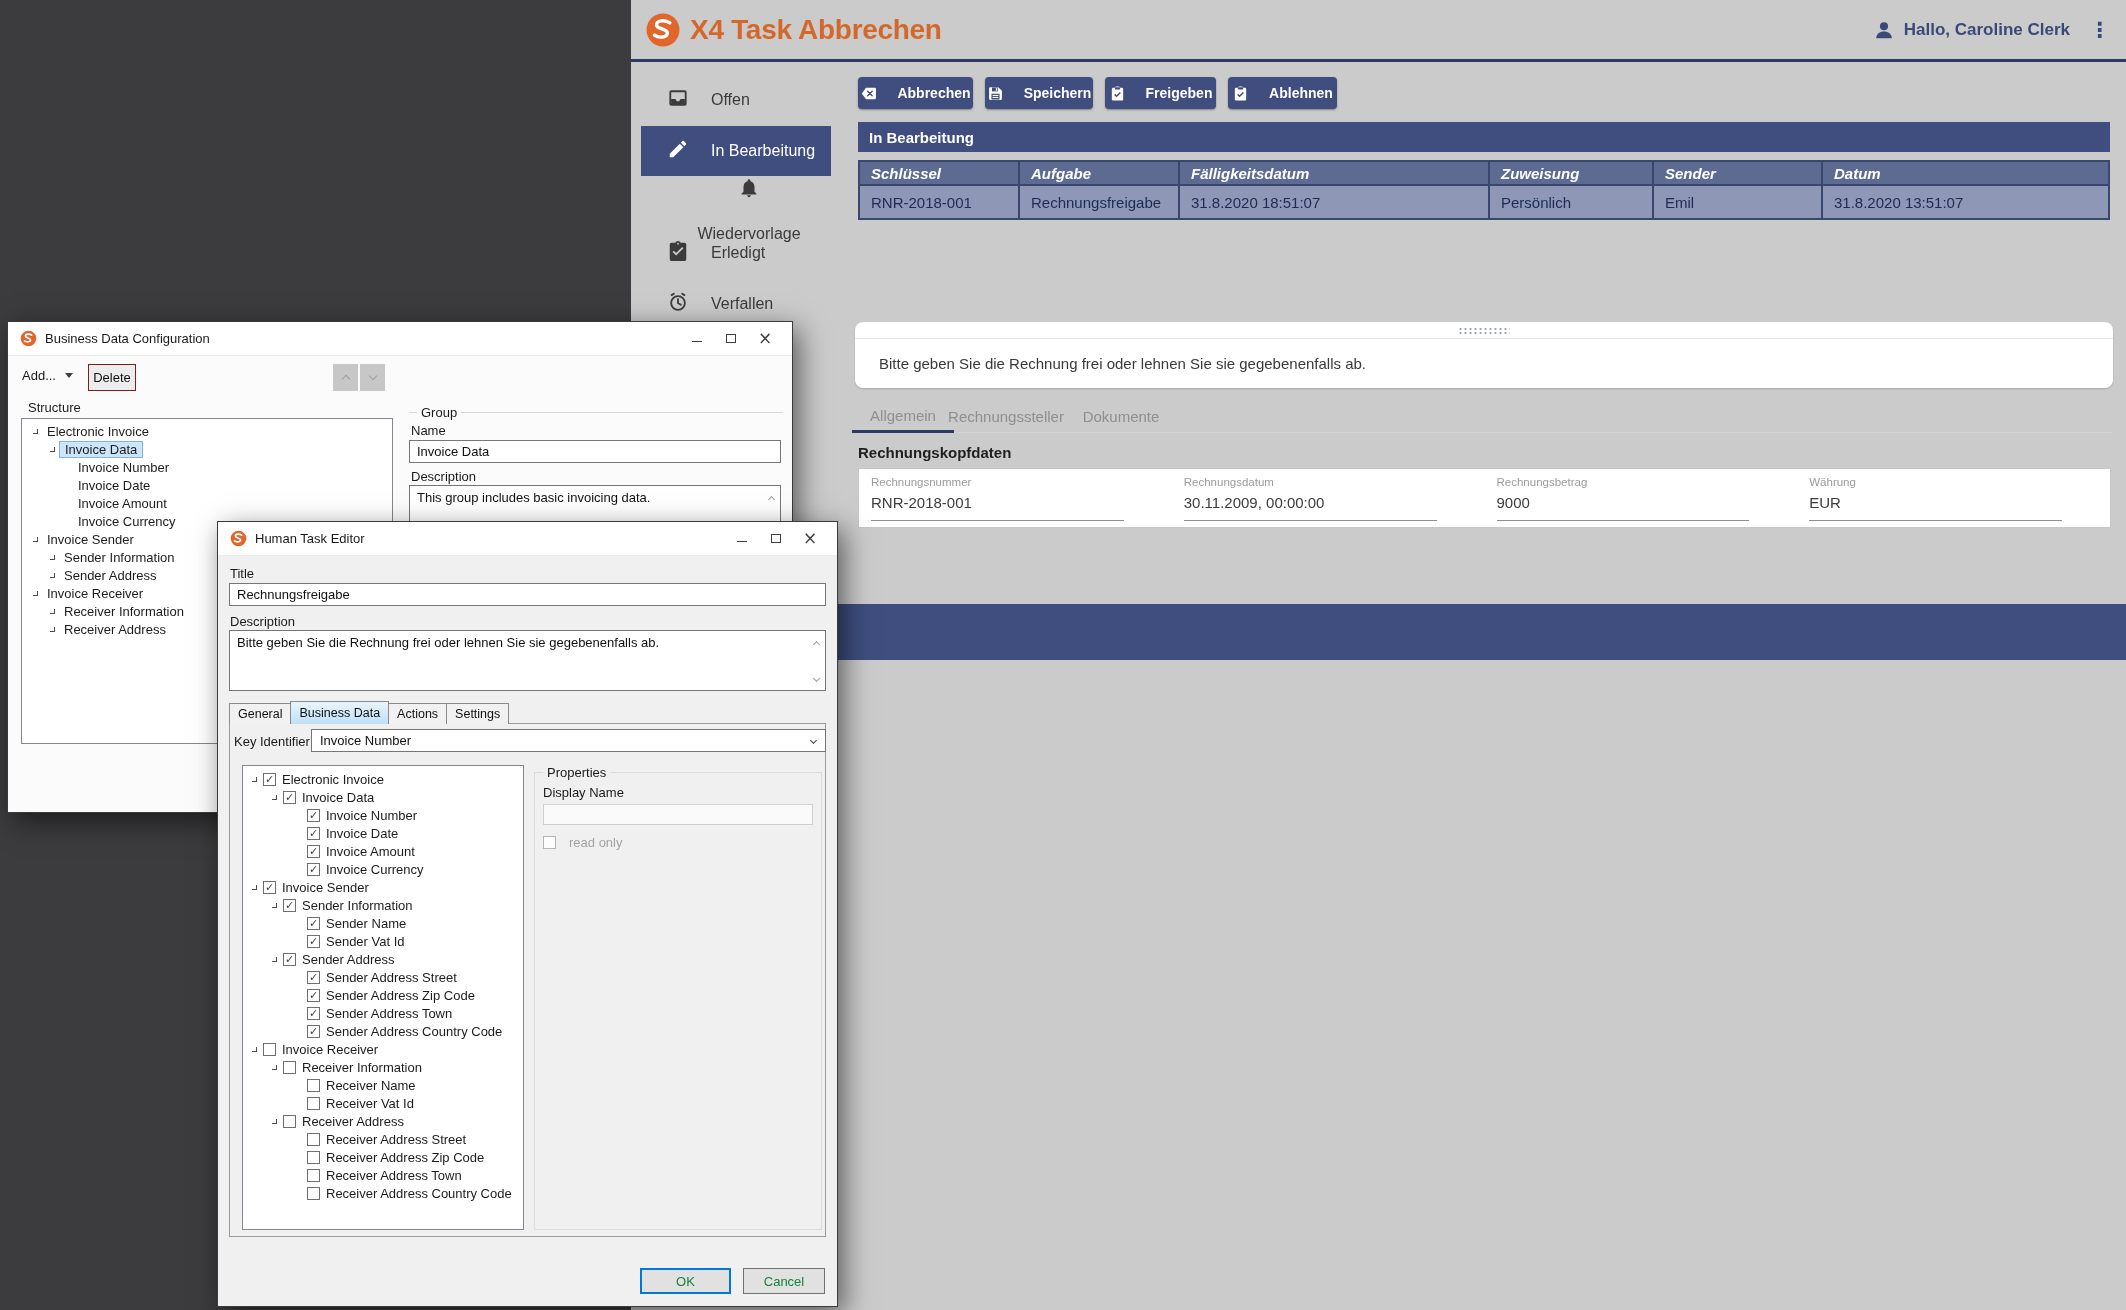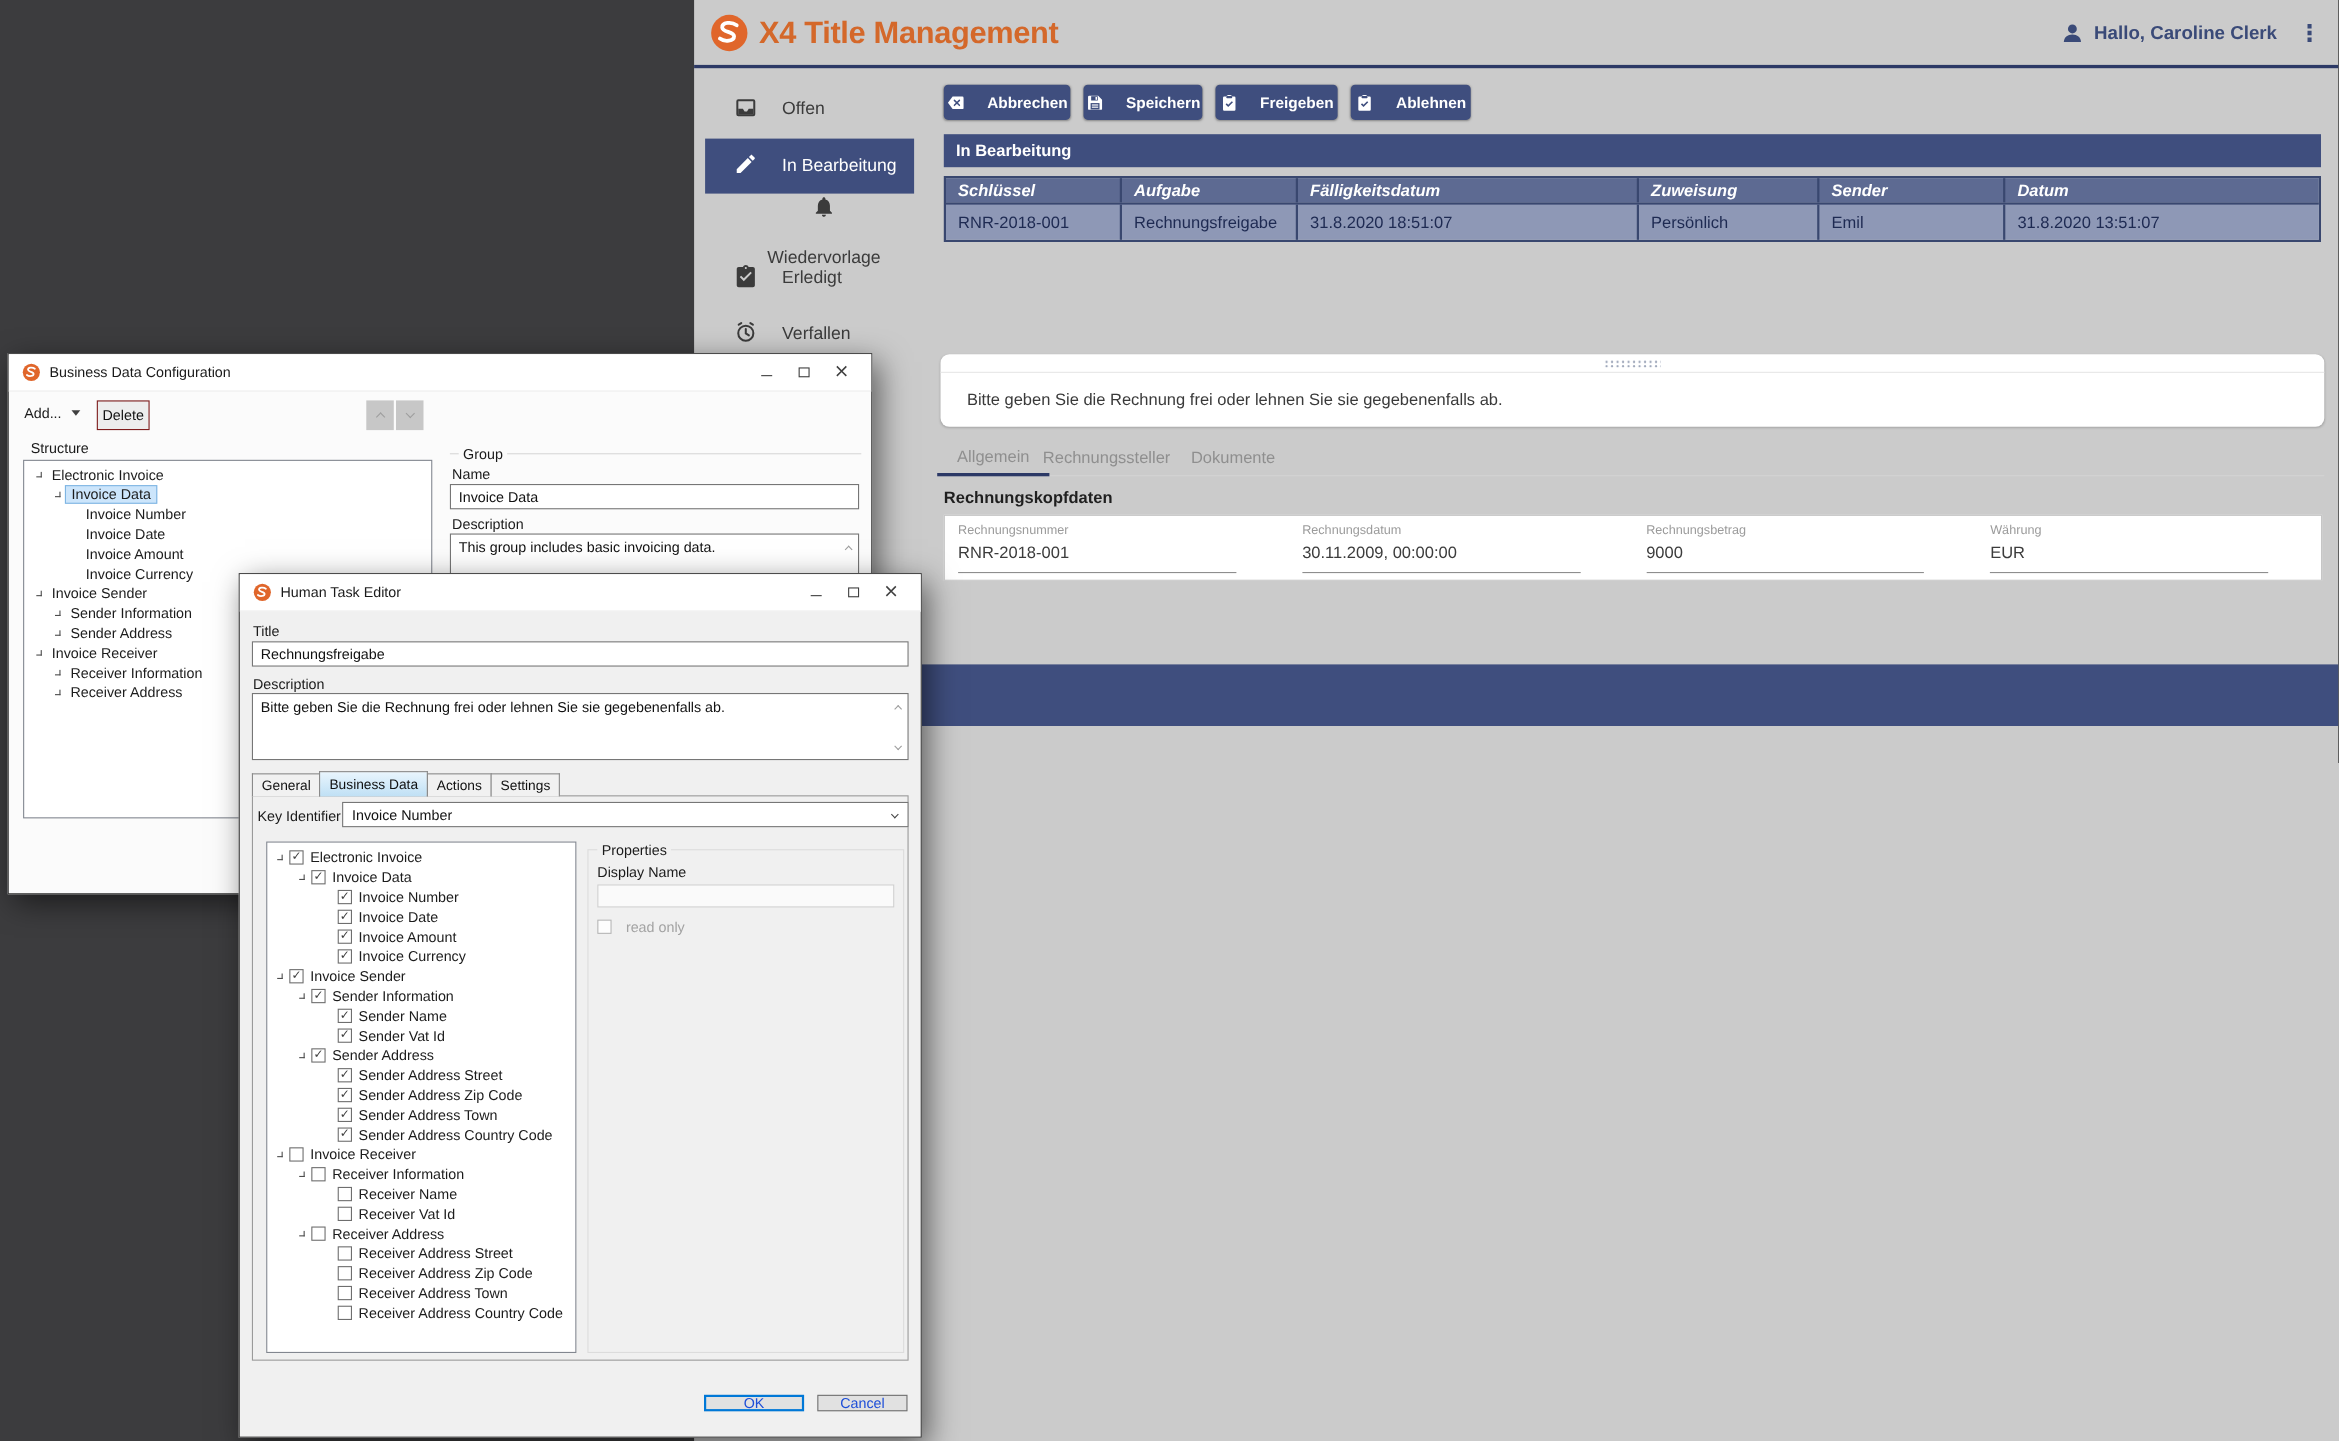--- a/index.html
+++ b/index.html
@@ -115,40 +115,40 @@
 
   
   #hte-tabs{left:11px;top:179px;height:23px;display:flex;align-items:flex-end;z-index:2;}
   .htab{height:21px;padding:0 8px;background:#f1f1f1;border:1px solid #8a8a8a;border-bottom:none;font-size:12.5px;color:#111;display:flex;align-items:center;margin-right:-1px;cursor:pointer;}
   .htab.active{height:23px;background:linear-gradient(#e9f5fd,#bfe0f5);position:relative;z-index:3;}
   #hte-page{left:11px;top:201px;width:597px;height:514px;border:1px solid #9a9a9a;background:#f0f0f0;}
   #hte-combo{left:93px;top:207px;width:515px;height:23px;position:absolute;background:#fff;border:1px solid #767676;font-size:13px;color:#111;display:flex;align-items:center;padding-left:8px;cursor:pointer;z-index:4;}
   #hte-combo .chv{position:absolute;right:9px;top:8px;}
 
   
-  .dlg-btn{position:absolute;height:15px;font-size:13px;color:#1d4ed8;background:#e1e1e1;display:flex;align-items:center;justify-content:center;cursor:pointer;}
+  .dlg-btn{position:absolute;height:26px;font-size:13px;color:#15803d;background:#e1e1e1;display:flex;align-items:center;justify-content:center;cursor:pointer;}
   #hte-ok{left:422px;top:746px;width:91px;border:2px solid #0078d7;}
   #hte-cancel{left:525px;top:746px;width:82px;border:1px solid #707070;}
 
   .disabled-input{background:#fafafa;border:1px solid #cfcfcf;}
   .dim-text{color:#a3a3a3;}
   .cb.dim{border-color:#b5b5b5;background:#fdfdfd;}
 </style>
 </head>
 <body>
 
 <div id="stage">
 
   <div id="browser" class="abs">
     <div id="app-header" class="abs">
       <svg width="36" height="36" viewBox="0 0 24 24">
           <circle cx="12" cy="12" r="11" fill="#e0662b"></circle>
           <path d="M16.5 7.3c-3.2-2.4-9-1.8-8.8 1.4.2 3 7.2 2.2 7.2 5.3 0 3-5.7 3.6-8.6 1.4" fill="none" stroke="#fff" stroke-width="2.3" stroke-linecap="round"></path>
         </svg>
-      <div id="app-title">X4 Title Management</div>
+      <div id="app-title">X4 Task Abbrechen</div>
       <div id="user-block">
         <svg width="22" height="22" viewBox="0 0 24 24" fill="#3a4a78">
             <circle cx="12" cy="8" r="4.4"></circle>
             <path d="M3.5 21c0-4.7 3.8-7.5 8.5-7.5s8.5 2.8 8.5 7.5z"></path>
           </svg>
         <span id="user-name">Hallo, Caroline Clerk</span>
         <span class="kebab">⋮</span>
       </div>
     </div>
 

